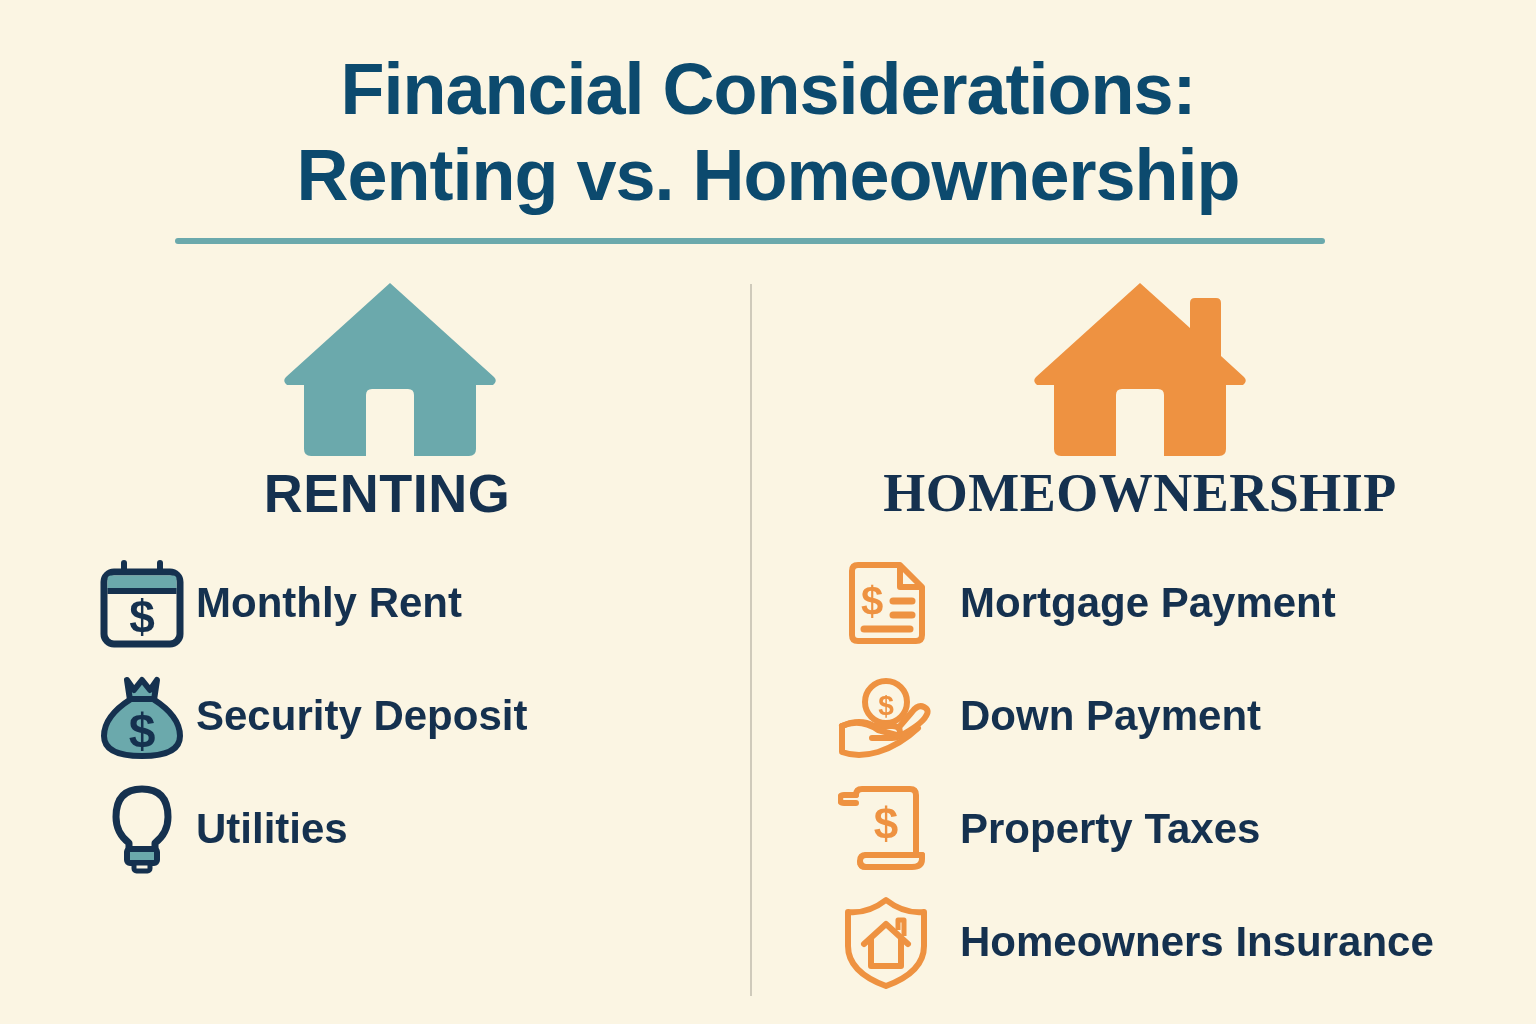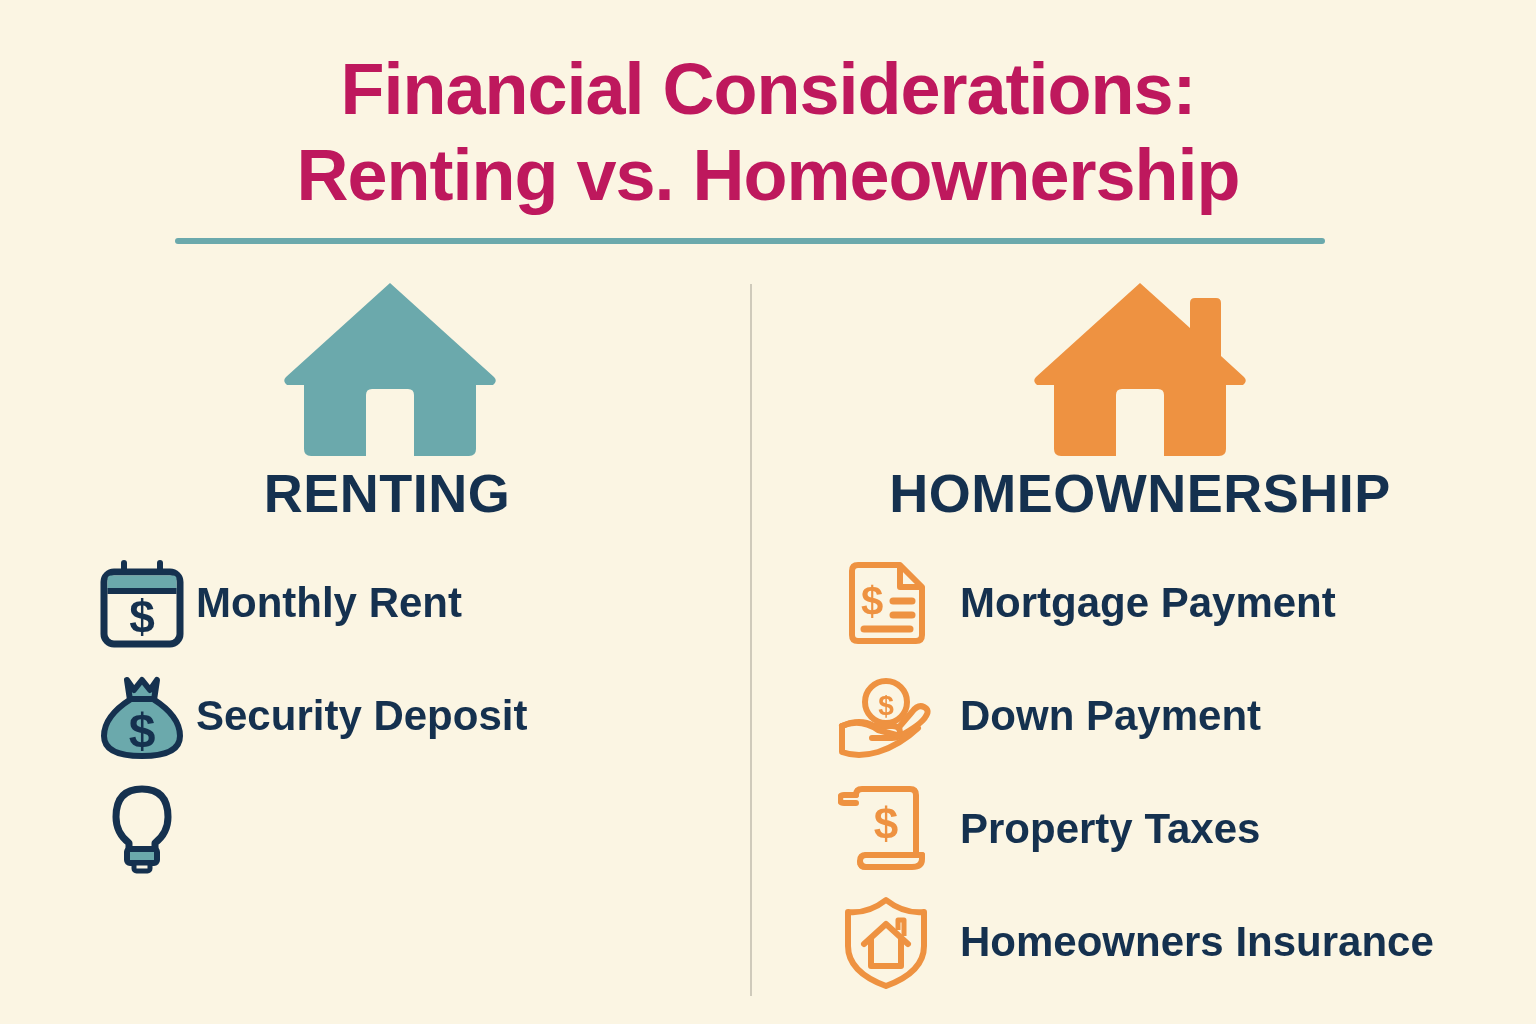--- a/index.html
+++ b/index.html
@@ -28,21 +28,21 @@
     left: 0;
     width: 1536px;
     text-align: center;
   }
   .title-line {
     font-family: "Liberation Sans", sans-serif;
     font-weight: bold;
     font-size: 72px;
     line-height: 86px;
     letter-spacing: -1px;
-    color: #be185d;
+    color: #0c4a6e;
     white-space: nowrap;
   }
   .title-rule {
     position: absolute;
     top: 238px;
     left: 175px;
     width: 1150px;
     height: 6px;
     background: #6ba9ac;
     border-radius: 3px;
@@ -86,21 +86,21 @@
     text-align: center;
     font-family: "Liberation Sans", sans-serif;
     font-weight: bold;
     font-size: 54px;
     line-height: 62px;
     letter-spacing: 0.5px;
     color: #15314f;
     white-space: nowrap;
   }
   .column.left .col-heading  { padding-right: 6px; }
-  .column.right .col-heading { padding-right: 0px; }
+  .column.right .col-heading { padding-right: 0px; font-family: Liberation Serif, serif; }
 
   
   .items {
     margin-top: 22px;
     padding-left: 48px;
   }
   .column.right .items { padding-left: 42px; }
 
   .item-row {
     display: flex;
@@ -180,20 +180,21 @@
         </div>
 
         <div class="item-row">
           <span class="item-icon">
             <svg width="96" height="96" viewBox="0 0 96 96" aria-hidden="true">
               <path d="M48 8 Q74 8 74 36 Q74 52 61 62 L61 70 L35 70 L35 62 Q22 52 22 36 Q22 8 48 8 Z" fill="#fbf5e3" stroke="#15314f" stroke-width="7" stroke-linejoin="round"></path>
               <rect x="33" y="68" width="30" height="14" rx="3" fill="#6ba9ac" stroke="#15314f" stroke-width="6"></rect>
               <rect x="40" y="82" width="16" height="8" rx="2.5" fill="#fbf5e3" stroke="#15314f" stroke-width="5"></rect>
             </svg>
           </span>
+          <span class="item-label">Utilities</span>
         </div>
 
 
       </div>
     </div>
 
     <div class="column right">
 
       <div class="col-house">
         <svg width="220" height="185" viewBox="0 0 220 185" aria-hidden="true">

